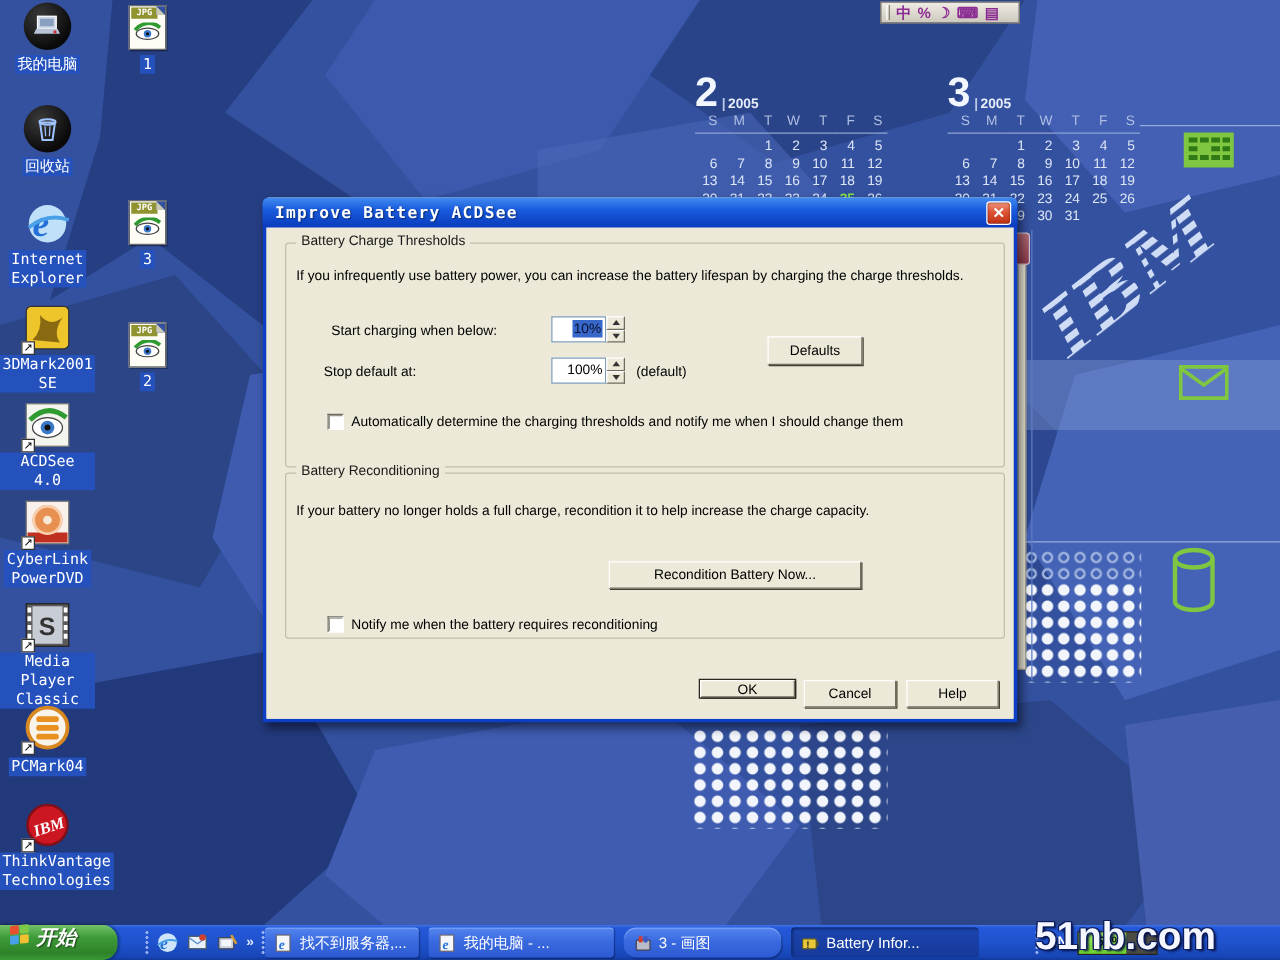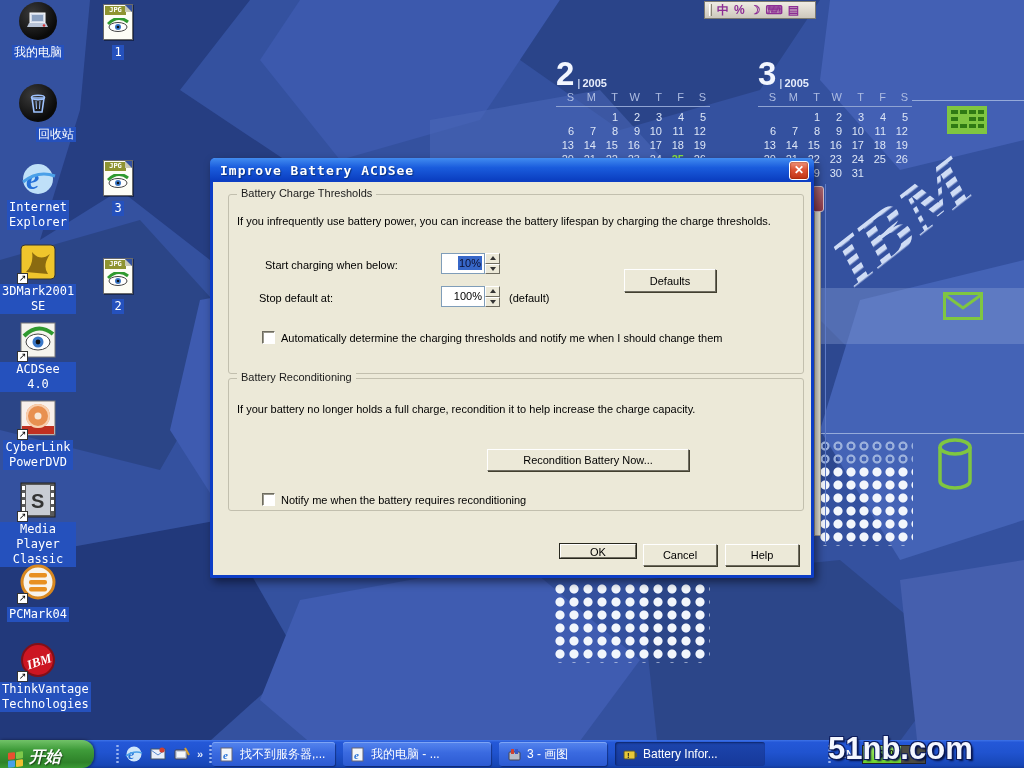--- a/index.html
+++ b/index.html
@@ -93,21 +93,21 @@
     background:linear-gradient(90deg,#8fa8e8,#cfdcfa 40%,#93aaе6);border-right:1px solid #5f7cc8;}
   .behind-strip .inner{position:absolute;left:4px;top:8px;width:7px;bottom:8px;background:#ece9d8;border:1px solid #a8a396;}
   .behind-btn{position:absolute;left:812px;top:186px;width:12px;height:26px;z-index:11;
     background:linear-gradient(180deg,#b06a72,#8e3a4a);border:1px solid #d9c0c6;border-radius:3px;}
 
   
   .taskbar{position:absolute;left:0;bottom:0;width:1024px;height:28px;z-index:100;
     background:linear-gradient(180deg,#3f74e8 0%,#2458d8 8%,#2053cf 45%,#1746b6 90%,#123a9c 100%);}
   .start-btn{position:absolute;left:0;top:0;width:94px;height:28px;border-radius:0 12px 12px 0;
     background:linear-gradient(180deg,#71c268 0%,#3f9c3a 35%,#2e8229 80%,#3a9a34 100%);
-    box-shadow:1px 0 3px rgba(0,0,0,.5);display:flex;align-items:flex-end;gap:5px;padding-left:8px;}
+    box-shadow:1px 0 3px rgba(0,0,0,.5);display:flex;align-items:flex-start;gap:5px;padding-left:8px;}
   .start-text{color:#fff;font-size:16px;font-weight:bold;font-style:italic;
     text-shadow:1px 1px 1px #1c4a18;font-family:"Liberation Sans",sans-serif;}
   .winflag{width:16px;height:16px;display:grid;grid-template-columns:7px 7px;grid-template-rows:7px 7px;
     gap:1px;transform:skewY(-6deg);}
   .winflag span{border-radius:1px;}
   .ql{position:absolute;left:112px;top:0;height:28px;display:flex;align-items:center;gap:6px;padding:0 4px;}
   .sep-dots{width:3px;height:20px;background-image:radial-gradient(circle,#9ab4f0 1px,transparent 1.4px);
     background-size:3px 4px;}
   .ql-ic{width:18px;height:18px;display:block;}
   .chevron{color:#dfe8fc;font-size:11px;font-weight:bold;}
@@ -314,21 +314,21 @@
             <rect x="3" y="2" width="15" height="10" fill="#cfd8e8" stroke="#fff"></rect>
             <rect x="5" y="4" width="11" height="6" fill="#8aa0c0"></rect>
             <polygon points="2,12 19,12 21,16 0,16" fill="#b8c4d8"></polygon>
             <circle cx="17" cy="14.5" r="1.3" fill="#d03030"></circle>
           </svg>
       </div>
       </div>
     <span class="lbl">我的电脑</span>
   </div>
 
-  <div class="dicon" style="left:0px;top:84px;text-align:right;">
+  <div class="dicon" style="left:0px;top:84px;">
     <div class="art">
         <div class="blackcircle"></div>
       <div class="art-inner">
         <svg width="20" height="22" viewBox="0 0 20 22">
             <path d="M4 6 L16 6 L14 20 L6 20 Z" fill="none" stroke="#9fc3ff" stroke-width="1.6"></path>
             <ellipse cx="10" cy="5.5" rx="6.5" ry="2.2" fill="none" stroke="#9fc3ff" stroke-width="1.6"></ellipse>
             <line x1="8" y1="9" x2="8.5" y2="17" stroke="#9fc3ff"></line>
             <line x1="12" y1="9" x2="11.5" y2="17" stroke="#9fc3ff"></line>
           </svg>
       </div>
@@ -494,21 +494,21 @@
       <span class="legend">Battery Charge Thresholds</span>
       <span class="dtext" style="left:8px;top:20px;right:8px;">If you infrequently use battery power, you can increase the battery lifespan by charging the charge thresholds.</span>
 
       <span class="dtext" style="left:36px;top:64px;">Start charging when below:</span>
       <span class="spinbox" style="left:212px;top:58px;"><span class="spin-sel">10%</span></span>
       <span class="spinner" style="left:256px;top:58px;">
         <span class="spin-b spin-up"></span>
         <span class="spin-b spin-dn"></span>
       </span>
 
-      <button class="btn3d" style="left:395px;top:74px;width:92px;height:23px;">Defaults</button>
+      <button class="btn3d" style="left:385px;top:74px;width:76px;height:23px;">Defaults</button>
 
       <span class="dtext" style="left:30px;top:97px;">Stop default at:</span>
       <span class="spinbox" style="left:212px;top:91px;">100%</span>
       <span class="spinner" style="left:256px;top:91px;">
         <span class="spin-b spin-up"></span>
         <span class="spin-b spin-dn"></span>
       </span>
       <span class="dtext" style="left:280px;top:97px;">(default)</span>
 
       <span class="checkbox" style="left:33px;top:136px;"></span>
@@ -568,21 +568,21 @@
           </svg>
           <span>找不到服务器,...</span>
         </div>
         <div class="tbtn" style="width: 148px;">
           <svg class="tic" viewBox="0 0 15 15">
             <rect x="1" y="1" width="11" height="13" fill="#f4f6fa" stroke="#667"></rect>
             <text x="3" y="12" font-size="11" font-weight="bold" font-style="italic" fill="#2570d8" font-family="Liberation Serif,serif">e</text>
           </svg>
           <span>我的电脑 - ...</span>
         </div>
-        <div class="tbtn" style="width: 108px;">
+        <div class="tbtn" style="width: 126px; border-radius: 10px;">
           <svg class="tic" viewBox="0 0 15 15">
             <rect x="2" y="5" width="11" height="8" rx="1" fill="#b8bcc8" stroke="#445"></rect>
             <rect x="4" y="2" width="3" height="5" fill="#d04030"></rect>
             <rect x="8" y="2" width="3" height="5" fill="#3858c8"></rect>
           </svg>
           <span>3 - 画图</span>
         </div>
         <div class="tbtn active" style="width: 150px;">
           <svg class="tic" viewBox="0 0 15 15">
             <rect x="1" y="4" width="11" height="8" rx="1" fill="#e8c838" stroke="#553"></rect>

